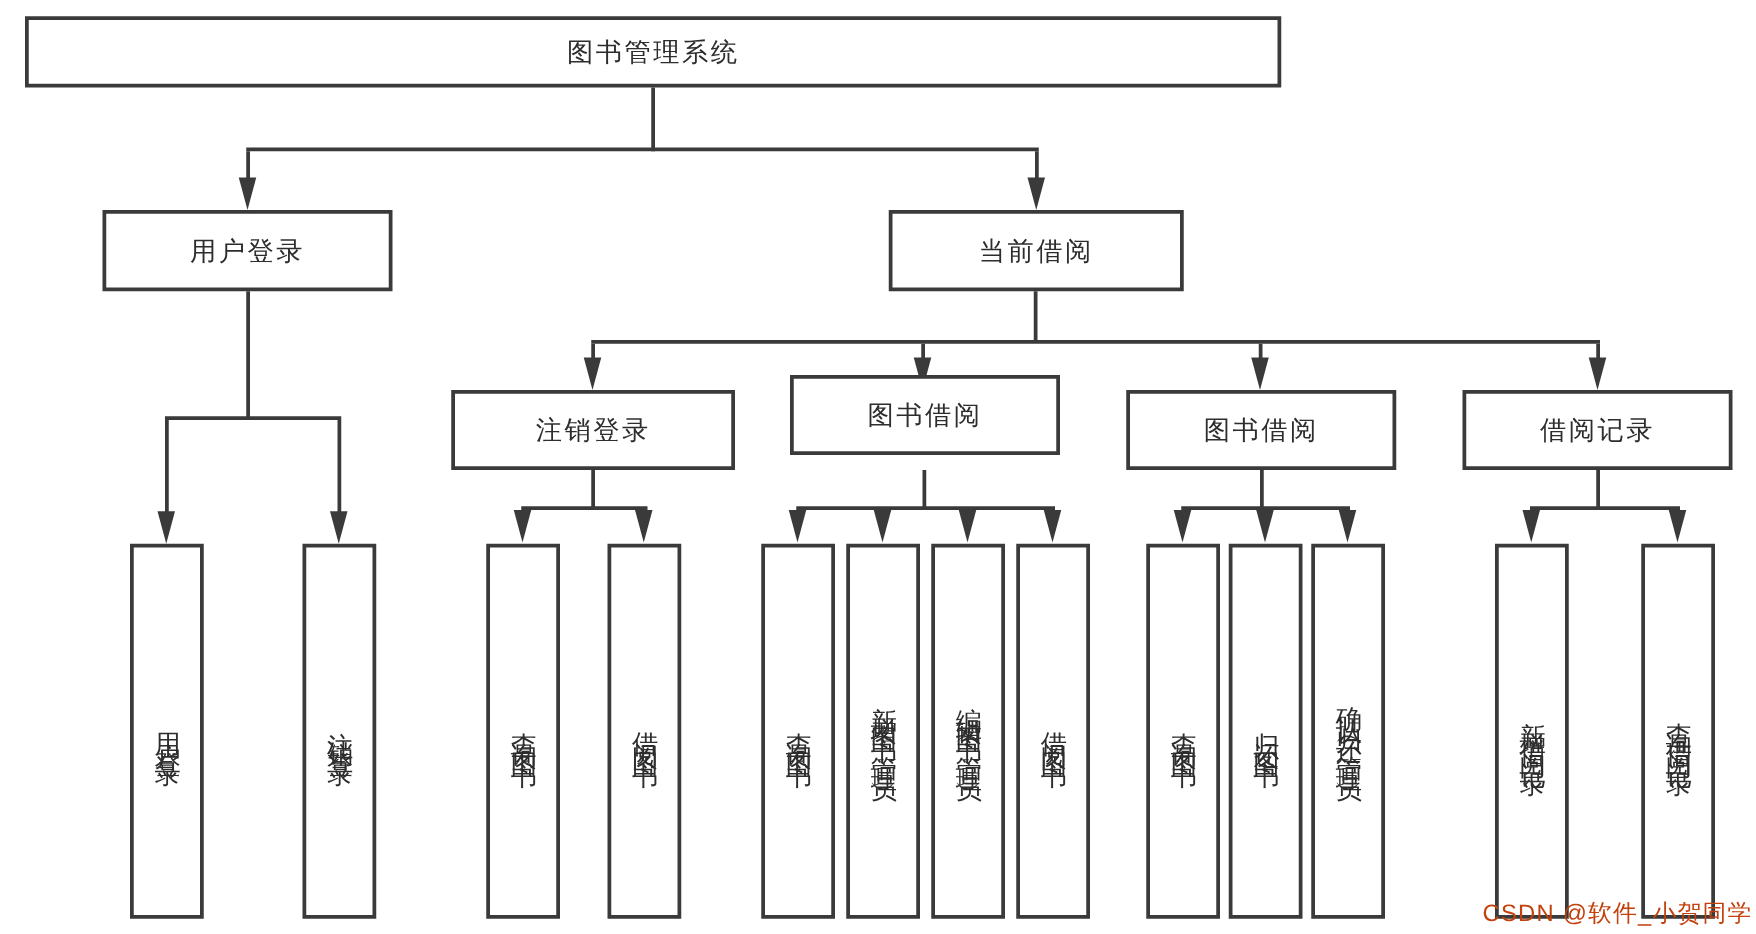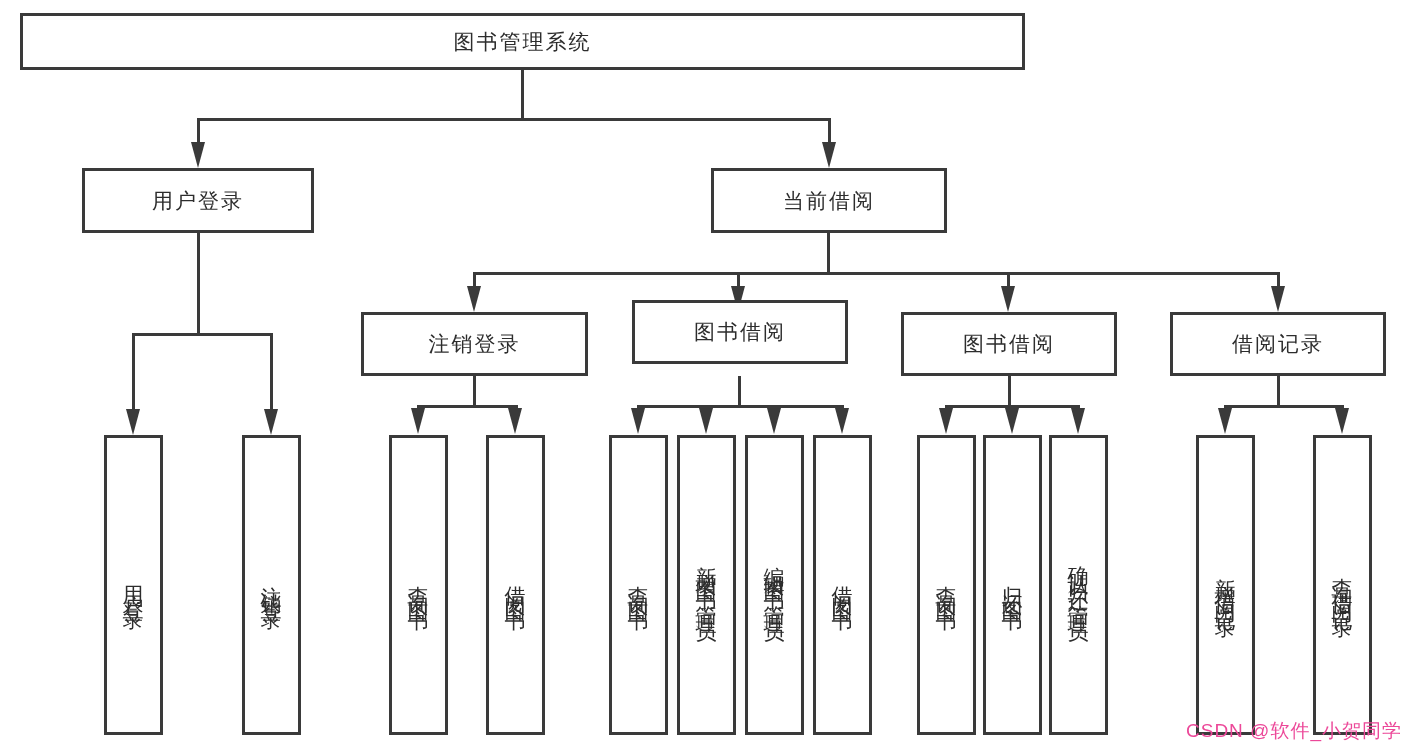--- a/index.html
+++ b/index.html
@@ -38,21 +38,21 @@
     position:absolute;
     width:0;height:0;
     border-left:7px solid transparent;
     border-right:7px solid transparent;
     border-top:26px solid #3a3a3a;
   }
   .watermark{
     position:absolute;
     left:1186px;top:718px;
     font-size:19px;
-    color:#ec4899;
+    color:#c2410c;
     letter-spacing:1px;
     white-space:nowrap;
     z-index:5;
   }
 </style>
 </head>
 <body>
 
 <div class="stage">
 

